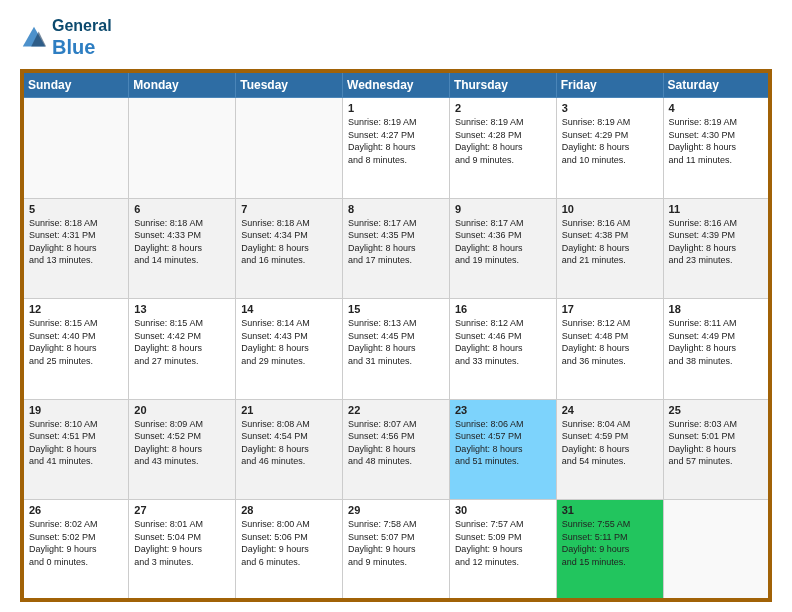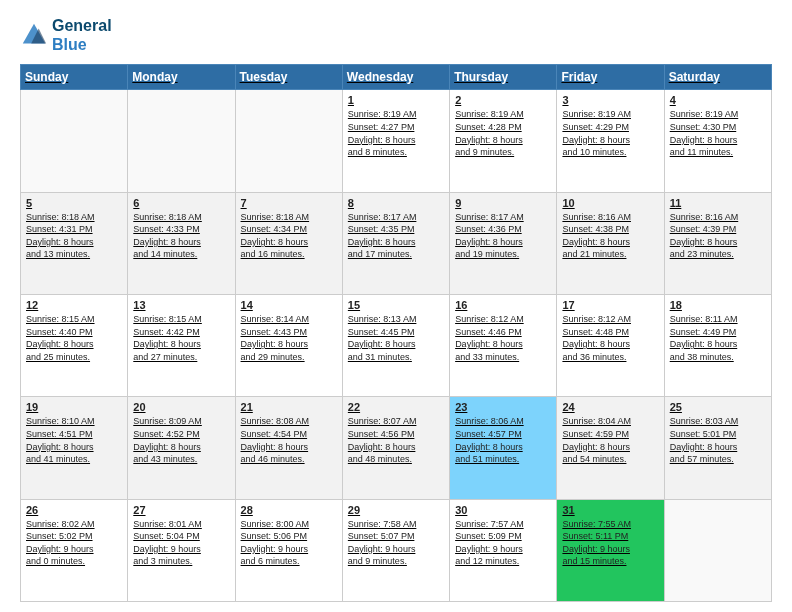--- a/index.html
+++ b/index.html
@@ -40,25 +40,24 @@
       font-weight: bold;
       color: #1a1a1a;
       line-height: 1.1;
     }
     .location {
       font-size: 15px;
       color: #333;
     }
     .calendar {
       flex: 1;
-      border: 1px solid #a16207;
+      border: 4px solid #a16207;
       border-collapse: collapse;
       width: 100%;
       table-layout: fixed;
-      text-decoration: underline;
     }
     .calendar th {
       background: #2e6da4;
       color: #fff;
       font-size: 12px;
       font-weight: bold;
       padding: 5px 4px;
       text-align: left;
       border: 1px solid #4a85b8;
     }
@@ -97,21 +96,21 @@
 
 <div class="page">
   <div class="header">
     <div class="logo">
       <svg class="logo-icon" viewBox="0 0 30 30">
         <polygon points="15,3 27,24 3,24" fill="#2e7ec2" opacity="0.85"></polygon>
         <polygon points="20,8 28,24 12,24" fill="#1a3a5c" opacity="0.6"></polygon>
       </svg>
       <div>
         <div style="font-size:16px;font-weight:bold;color:#0c4a6e;line-height:1.2;">General</div>
-        <div style="font-size:16px;font-weight:bold;color:#2e7ec2;line-height:1.2;">Blue</div>
+        <div style="font-size:20px;font-weight:bold;color:#2e7ec2;line-height:1.2;">Blue</div>
       </div>
     </div>
     <div class="title-block">
       <div class="month-title"></div>
       <div class="location"></div>
     </div>
   </div>
 
   <table class="calendar">
     <thead>

